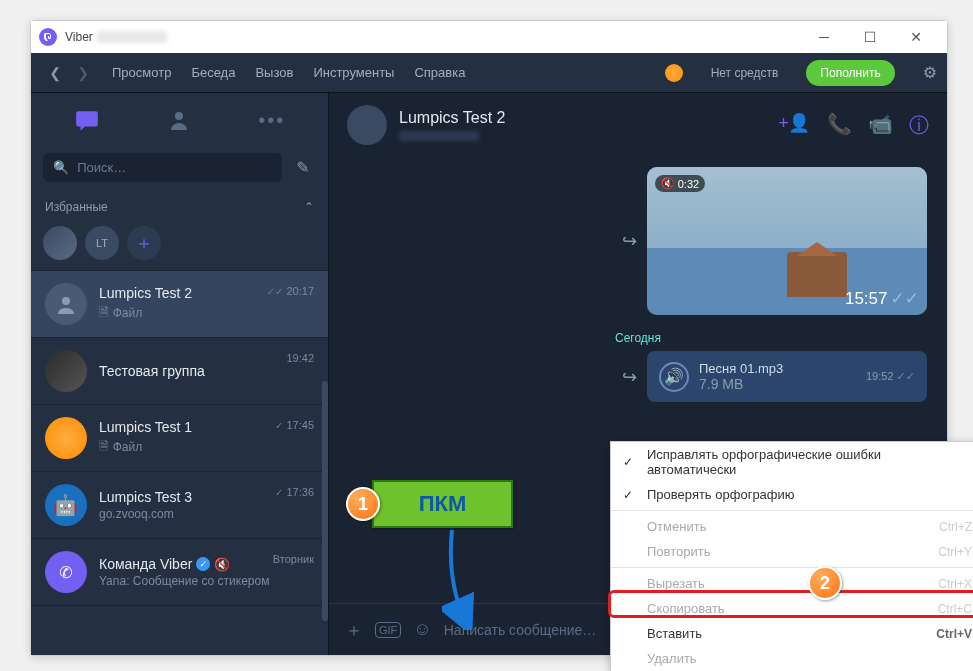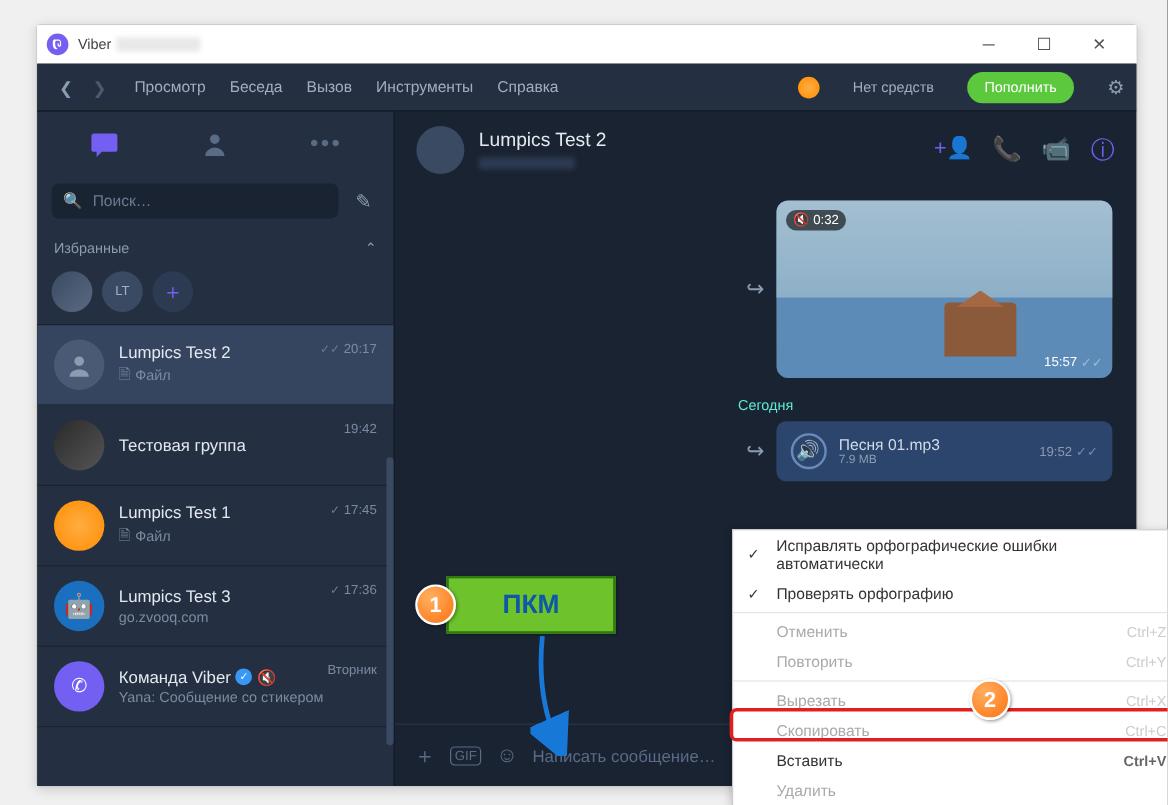--- a/index.html
+++ b/index.html
@@ -53,27 +53,27 @@
 .header-actions span { font-size:20px; }
 .messages { flex:1; padding:10px 20px; display:flex; flex-direction:column; align-items:flex-end; overflow:hidden; position:relative;}
 .msg-row { display:flex; align-items:center; gap:10px; margin-bottom:10px;}
 .share-ic { color:#8b9bb0; font-size:18px;}
 .video-bubble { width:280px; height:148px; border-radius:10px; position:relative; overflow:hidden; background: linear-gradient(180deg, #6b96b8 0%, #7ba5c3 55%, #4a6a48 55%, #3a5538 100%);}
 .video-sky { position:absolute; top:0; left:0; right:0; height:55%; background: linear-gradient(180deg, #a4bfd1, #8db0c8);}
 .video-water { position:absolute; top:55%; left:0; right:0; bottom:0; background:#5c8bb8;}
 .video-struct { position:absolute; bottom:18px; right:80px; width:60px; height:45px; background:#8b5a3a; border-radius:4px 4px 0 0;}
 .video-struct::before { content:''; position:absolute; top:-10px; left:10px; right:10px; height:14px; background:#a56842; clip-path: polygon(50% 0, 100% 100%, 0 100%);}
 .video-dur { position:absolute; top:8px; left:8px; background:rgba(0,0,0,.6); color:#fff; font-size:11px; padding:2px 6px; border-radius:10px; display:flex; align-items:center; gap:3px;}
-.video-time { position:absolute; bottom:6px; right:8px; color:#fff; font-size:11px; display:flex; gap:3px;}
+.video-time { position:absolute; bottom:6px; right:8px; color:#fff; font-size:17px; display:flex; align-items:center; gap:3px;}
 .date-sep { align-self:center; color:#5eead4; font-size:12px; margin:6px 16px;}
 .audio-bubble { background:#2c456d; border-radius:8px; padding:10px 12px; display:flex; align-items:center; gap:10px; min-width:280px;}
 .audio-ic { width:30px; height:30px; border-radius:50%; border:2px solid #6b8ab8; display:flex; align-items:center; justify-content:center; color:#8ba8d0;}
 .audio-info { flex:1;}
 .audio-name { font-size:13px; color:#d0dae8;}
-.audio-size { font-size:10px; color:#8b9bb0;}
+.audio-size { font-size:14px; color:#8b9bb0;}
 .audio-time { font-size:11px; color:#8b9bb0;}
 .composer { height:52px; display:flex; align-items:center; padding:0 16px; gap:12px; border-top:1px solid #2a3548;}
 .comp-ic { color:#5a6b85; font-size:18px;}
 .comp-input { flex:1; color:#5a6b85; font-size:14px;}
 .scroll-ind { position:absolute; right:0; top:288px; width:6px; height:240px; background:#3a4a62; border-radius:3px;}
 
 
 .ctx-menu { position:absolute; left:610px; top:441px; width:375px; background:#fff; border:1px solid #ccc; box-shadow:0 2px 8px rgba(0,0,0,.25); font-size:13px; color:#333; z-index:50;}
 .ctx-item { display:flex; align-items:center; padding:5px 12px; justify-content:space-between; position:relative;}
 .ctx-item .ck { width:18px; color:#333; font-size:12px;}

